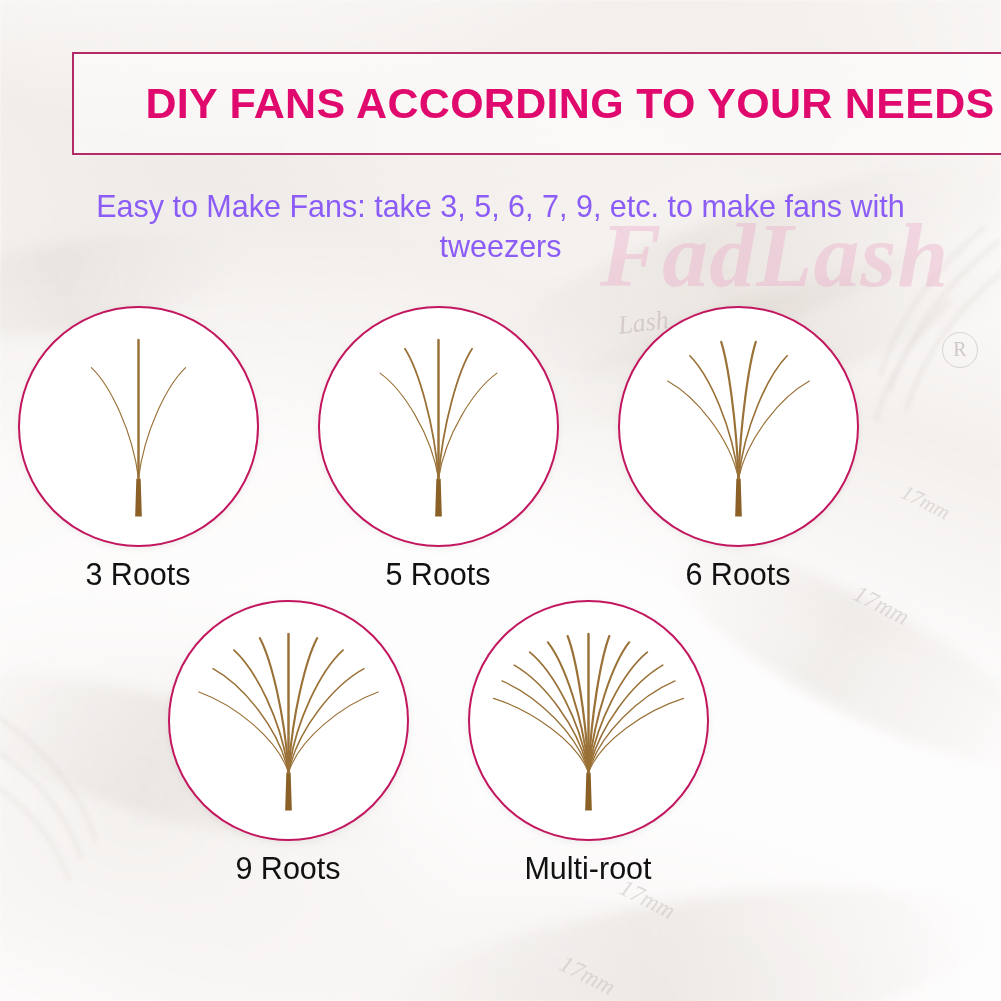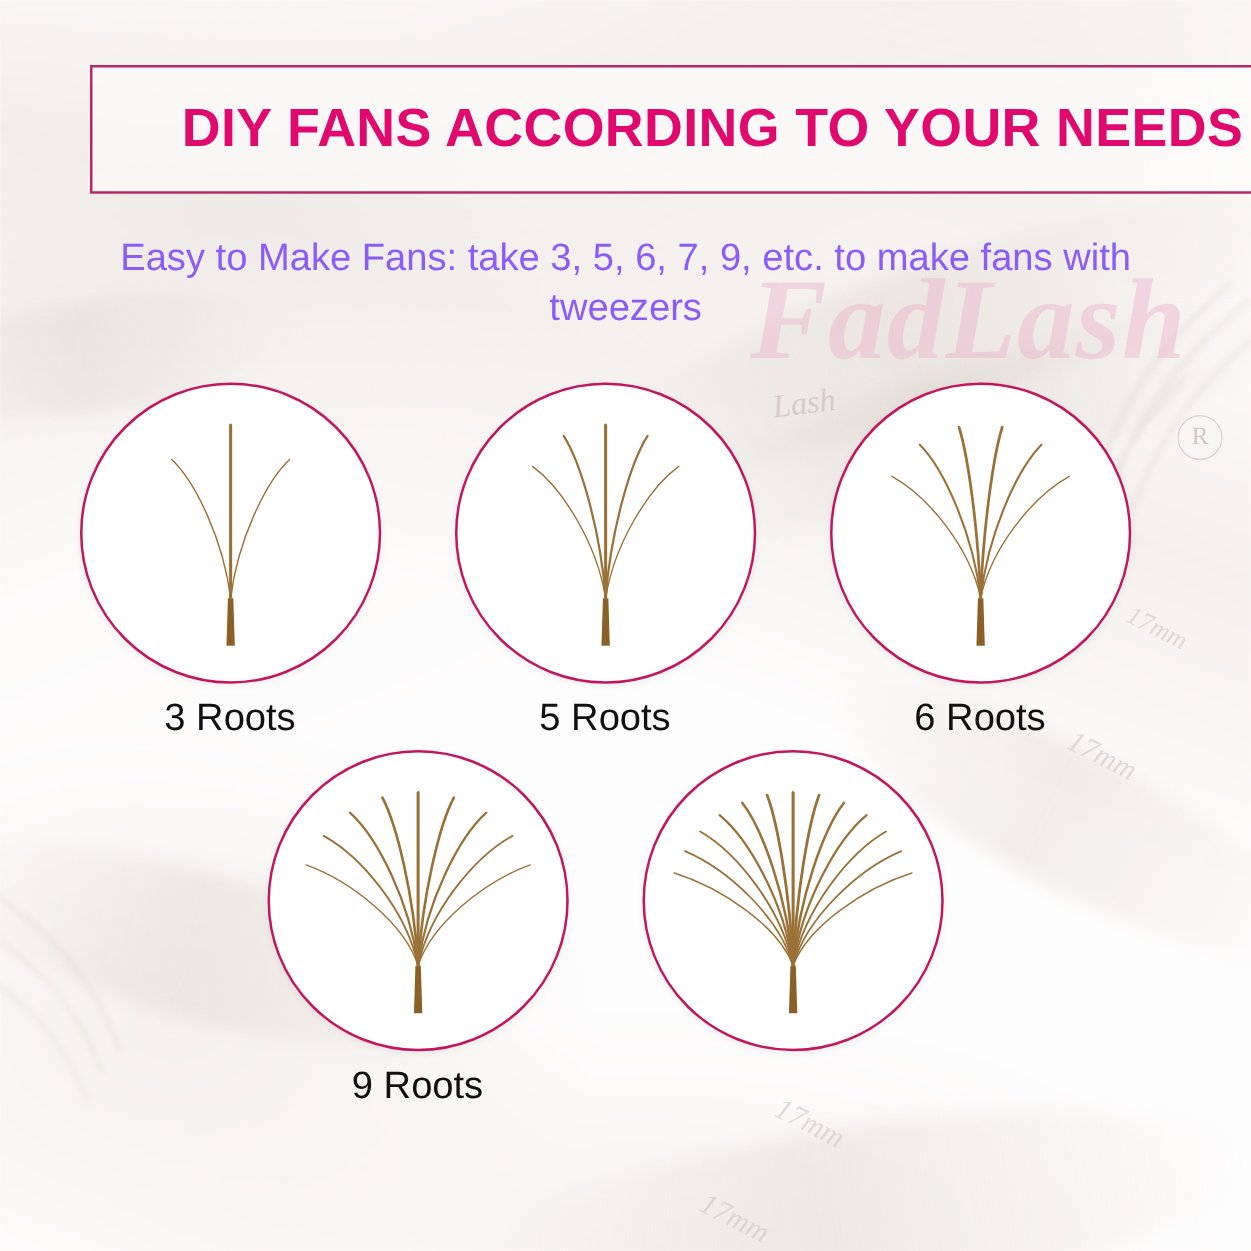--- a/index.html
+++ b/index.html
@@ -157,21 +157,20 @@
     color: #8b5cf6;
     font-family: "Liberation Sans", sans-serif;
   }
 
   
   .grid {
     position: absolute;
     left: 0;
     top: 306px;
     width: 876px;
-    margin-left: 46px;
   }
   .row {
     position: relative;
     display: flex;
     justify-content: center;
     gap: 52px;
     margin-bottom: 8px;
   }
   .cell {
     width: 248px;
@@ -323,17 +322,18 @@
               <path d="M120.50,173.52 C117.96,115.19 107.80,56.87 99.33,34.65" fill="none" stroke="#9a7137" stroke-width="2.27" stroke-linecap="round"></path>
               <path d="M120.50,173.52 C120.50,114.31 120.50,55.09 120.50,32.53" fill="none" stroke="#9a7137" stroke-width="2.50" stroke-linecap="round"></path>
               <path d="M120.50,173.52 C123.04,115.19 133.20,56.87 141.67,34.65" fill="none" stroke="#9a7137" stroke-width="2.27" stroke-linecap="round"></path>
               <path d="M120.50,173.52 C125.47,117.81 145.34,62.10 161.90,40.88" fill="none" stroke="#9a7137" stroke-width="2.05" stroke-linecap="round"></path>
               <path d="M120.50,173.52 C127.68,122.03 156.38,70.54 180.30,50.92" fill="none" stroke="#9a7137" stroke-width="1.82" stroke-linecap="round"></path>
               <path d="M120.50,173.52 C129.57,127.63 165.84,81.74 196.06,64.26" fill="none" stroke="#9a7137" stroke-width="1.60" stroke-linecap="round"></path>
               <path d="M120.50,173.52 C131.06,134.34 173.31,95.16 208.52,80.23" fill="none" stroke="#9a7137" stroke-width="1.38" stroke-linecap="round"></path>
               <path d="M120.50,173.52 C132.10,141.80 178.49,110.09 217.15,98.00" fill="none" stroke="#9a7137" stroke-width="1.15" stroke-linecap="round"></path>
             </svg>
           </div>
+        <div class="cell-label">Multi-root</div>
       </div>
     </div>
   </div>
 
 </div>
 
 </body></html>

